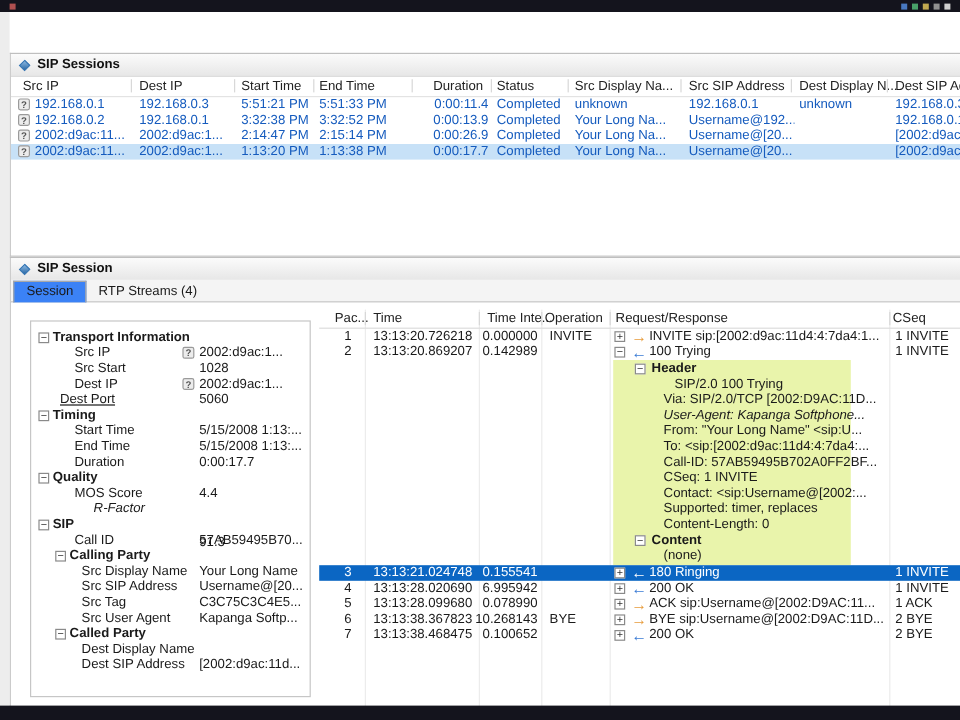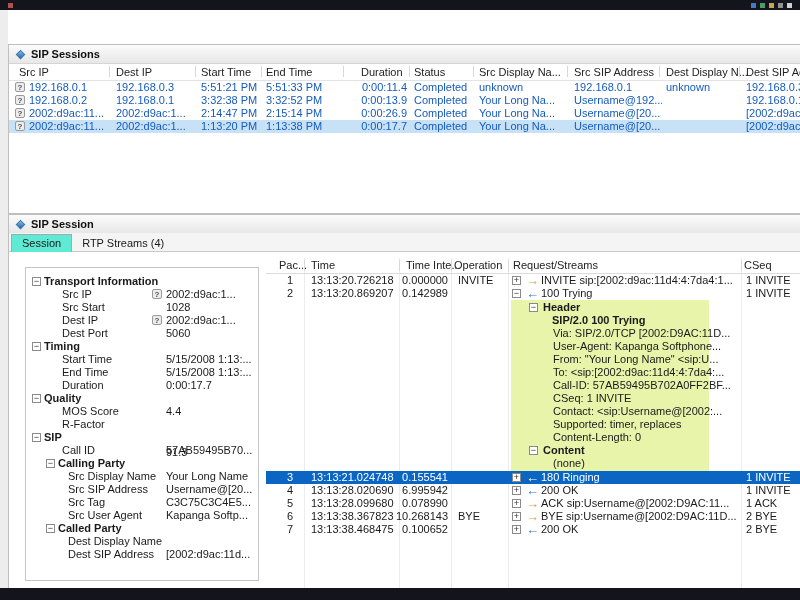--- a/index.html
+++ b/index.html
@@ -27,21 +27,21 @@
 
   .srow{position:relative;height:13px;}
   .srow.sel{background:#c7e1f7;}
   .srow .cell{position:absolute;top:0;line-height:13px;white-space:nowrap;overflow:hidden;color:#155bbe;}
   .qmark{position:absolute;top:1px;width:10px;height:10px;line-height:9px;text-align:center;font-size:8px;
          font-weight:bold;color:#555;background:#ececec;border:1px solid #9a9a9a;border-radius:2px;box-sizing:border-box;}
 
   .tabs{position:absolute;left:0;top:18px;width:100%;height:19px;background:#f4f4f4;border-bottom:1px solid #c9c9c9;
         display:flex;align-items:flex-end;padding-left:2px;box-sizing:border-box;}
   .tab{padding:2px 10px;color:#1a1a1a;white-space:nowrap;}
-  .tab.active{background:#5eead4;border:1px solid #a8a8a8;border-bottom:none;margin-bottom:-1px;padding-bottom:3px;}
+  .tab.active{background:#3b82f6;border:1px solid #a8a8a8;border-bottom:none;margin-bottom:-1px;padding-bottom:3px;}
 
   .tree-box{position:absolute;left:16px;top:52px;width:234px;height:314px;border:1px solid #c6c6c6;
             background:#fff;overflow:hidden;padding-top:7px;box-sizing:border-box;}
   .trow{position:relative;height:13px;}
   .tlabel,.tvalue,.dlabel{position:absolute;top:0;line-height:13px;white-space:nowrap;color:#1a1a1a;}
   .b{font-weight:bold;}
   .exp{position:absolute;top:2px;width:9px;height:9px;box-sizing:border-box;border:1px solid #8a8a8a;background:#fff;
        color:#333;font-size:9px;line-height:7px;text-align:center;}
 
   .msg-table{position:absolute;left:257px;top:43px;width:535px;height:331px;background:#fff;z-index:0;}
@@ -179,21 +179,21 @@
         <div class="trow">
           <span class="tlabel" style="left: 36px;">Src Start</span>
           <span class="tvalue" style="left: 140px;">1028</span>
         </div>
         <div class="trow">
           <span class="tlabel" style="left: 36px;">Dest IP</span>
           <span class="qmark" style="left: 126px;">?</span>
           <span class="tvalue" style="left: 140px;">2002:d9ac:1...</span>
         </div>
         <div class="trow">
-          <span class="tlabel" style="left: 36px;">Dest Port</span>
+          <span class="tlabel" style="left: 24px; text-decoration: underline;">Dest Port</span>
           <span class="tvalue" style="left: 140px;">5060</span>
         </div>
         <div class="trow">
           <span class="exp" style="left: 6px;">−</span>
           <span class="tlabel b" style="left: 18px;">Timing</span>
         </div>
         <div class="trow">
           <span class="tlabel" style="left: 36px;">Start Time</span>
           <span class="tvalue" style="left: 140px;">5/15/2008 1:13:...</span>
         </div>
@@ -207,21 +207,21 @@
         </div>
         <div class="trow">
           <span class="exp" style="left: 6px;">−</span>
           <span class="tlabel b" style="left: 18px;">Quality</span>
         </div>
         <div class="trow">
           <span class="tlabel" style="left: 36px;">MOS Score</span>
           <span class="tvalue" style="left: 140px;">4.4</span>
         </div>
         <div class="trow">
-          <span class="tlabel" style="left: 36px;">R-Factor</span>
+          <span class="tlabel" style="left: 52px; font-style: italic;">R-Factor</span>
           <span class="tvalue" style="left: 140px; margin-top: 28px;">91.3</span>
         </div>
         <div class="trow">
           <span class="exp" style="left: 6px;">−</span>
           <span class="tlabel b" style="left: 18px;">SIP</span>
         </div>
         <div class="trow">
           <span class="tlabel" style="left: 36px;">Call ID</span>
           <span class="tvalue" style="left: 140px;">57AB59495B70...</span>
         </div>
@@ -256,21 +256,21 @@
           <span class="tlabel" style="left: 42px;">Dest SIP Address</span>
           <span class="tvalue" style="left: 140px;">[2002:d9ac:11d...</span>
         </div>
       </div>
     <div class="msg-table" id="msgs">
         <div class="mhead">
           <span class="hlabel" style="left: 13px;">Pac...</span>
           <span class="hlabel" style="left: 45px;">Time</span>
           <span class="hlabel" style="left: 140px;">Time Inte...</span>
           <span class="hlabel" style="left: 188px;">Operation</span>
-          <span class="hlabel" style="left: 247px;">Request/Streams</span>
+          <span class="hlabel" style="left: 247px;">Request/Response</span>
           <span class="hlabel" style="left: 478px;">CSeq</span>
           <span class="colsep" style="left: 38px;"></span>
           <span class="colsep" style="left: 133px;"></span>
           <span class="colsep" style="left: 185px;"></span>
           <span class="colsep" style="left: 242px;"></span>
           <span class="colsep" style="left: 475px;"></span>
         </div>
         <div class="vline" style="left: 38px;"></div>
         <div class="vline" style="left: 133px;"></div>
         <div class="vline" style="left: 185px;"></div>
@@ -294,27 +294,27 @@
           <span class="arrow resp" style="left: 260px;">←</span>
           <span class="cell req-text" style="left: 275px;">100 Trying</span>
           <span class="cell" style="left: 480px;">1 INVITE</span>
         </div>
         <div class="detail">
           <div class="drow">
             <span class="exp" style="left: 18px;">−</span>
             <span class="dlabel b" style="left: 32px;">Header</span>
           </div>
           <div class="drow">
-            <span class="dlabel" style="left: 41px; font-weight: bold;">SIP/2.0 100 Trying</span>
+            <span class="dlabel" style="left: 51px;">SIP/2.0 100 Trying</span>
           </div>
           <div class="drow">
             <span class="dlabel" style="left: 42px;">Via: SIP/2.0/TCP [2002:D9AC:11D...</span>
           </div>
           <div class="drow">
-            <span class="dlabel" style="left: 42px;">User-Agent: Kapanga Softphone...</span>
+            <span class="dlabel" style="left: 42px; font-style: italic;">User-Agent: Kapanga Softphone...</span>
           </div>
           <div class="drow">
             <span class="dlabel" style="left: 42px;">From: "Your Long Name" &lt;sip:U...</span>
           </div>
           <div class="drow">
             <span class="dlabel" style="left: 42px;">To: &lt;sip:[2002:d9ac:11d4:4:7da4:...</span>
           </div>
           <div class="drow">
             <span class="dlabel" style="left: 42px;">Call-ID: 57AB59495B702A0FF2BF...</span>
           </div>

